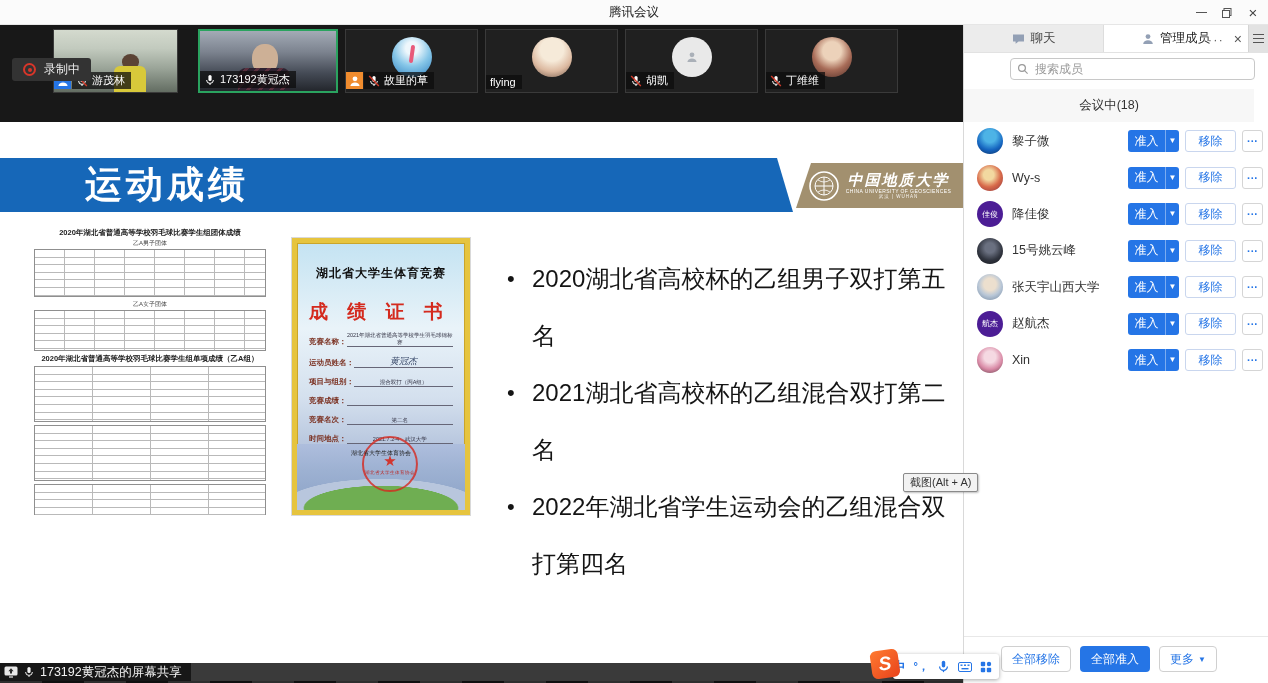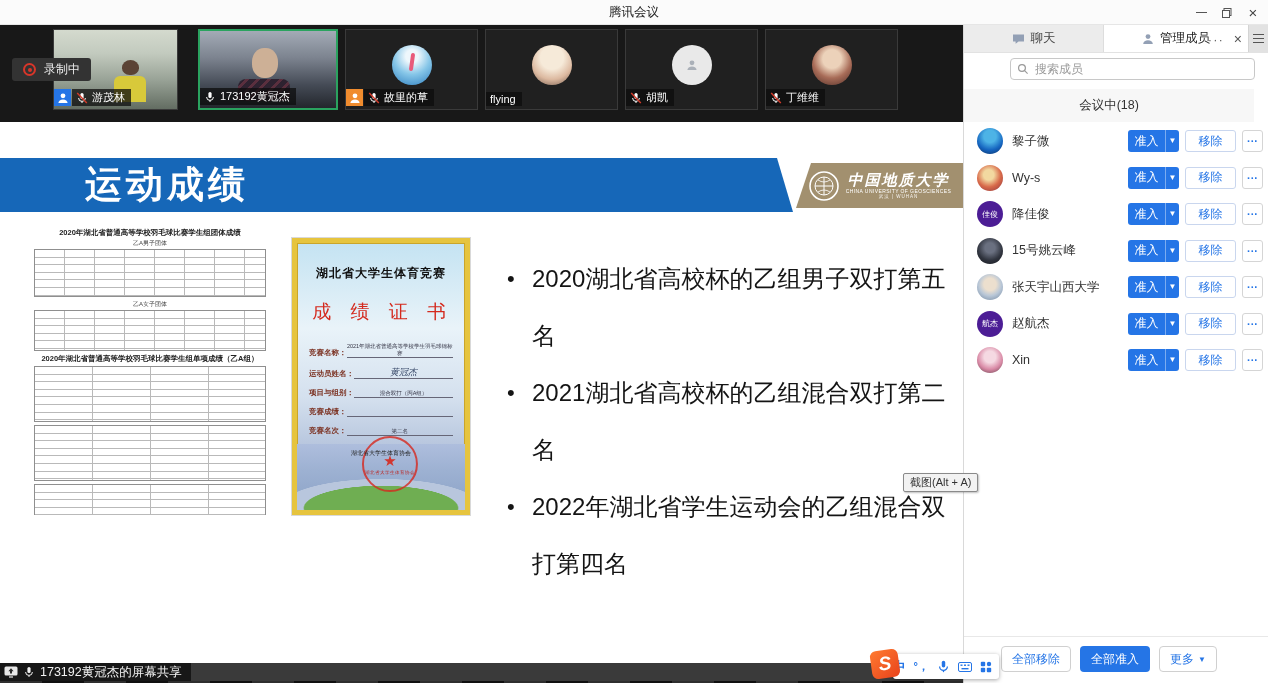--- a/index.html
+++ b/index.html
@@ -16,21 +16,21 @@
   .ic-close{font-size:15px;color:#444;line-height:1;}
 
   
   .strip{position:absolute;left:0;top:25px;width:963px;height:97px;background:#181818;z-index:10;}
   .rec-badge{position:absolute;left:12px;top:33px;height:23px;display:flex;align-items:center;gap:8px;
              background:#333;border-radius:3px;padding:0 11px;z-index:3;}
   .rec-dot{width:13px;height:13px;border:2px solid #d8362a;border-radius:50%;position:relative;}
   .rec-dot::after{content:"";position:absolute;left:2.5px;top:2.5px;width:4px;height:4px;background:#d8362a;border-radius:50%;}
   .rec-badge span{font-size:12px;color:#eee;}
 
-  .thumb{position:absolute;top:4px;height:81px;background:#232323;border:1px solid #3a3a3a;overflow:hidden;}
+  .thumb{position:absolute;top:4px;height:64px;background:#232323;border:1px solid #3a3a3a;overflow:hidden;}
   .thumb.active{border:2px solid #2aa35f;}
   .scene{position:absolute;inset:0;}
   .scene-room{background:linear-gradient(180deg,#d4dace 0%,#c2cabe 30%,#9aa498 62%,#636d62 100%);}
   .scene-room::before{content:"";position:absolute;left:55%;top:38%;width:17px;height:15px;border-radius:50% 50% 45% 45%;background:#5b4335;}
   .scene-room::after{content:"";position:absolute;left:49%;top:58%;width:32px;height:26px;border-radius:6px 6px 0 0;background:#d8c93a;}
   .scene-face{background:linear-gradient(180deg,#a3abb6 0%,#7c838f 35%,#454b56 70%,#23262c 100%);}
   .scene-face::before{content:"";position:absolute;left:38%;top:22%;width:26px;height:30px;border-radius:46%;background:#cdb096;}
   .scene-face::after{content:"";position:absolute;left:28%;top:62%;width:52px;height:22px;border-radius:8px 8px 0 0;
       background:repeating-linear-gradient(135deg,#2e2230 0 5px,#5a2f3e 5px 8px);}
   .scene-dark{background:#202020;}
@@ -76,21 +76,21 @@
       repeating-linear-gradient(180deg,transparent 0 6.6px,#b9b9b9 6.6px 7.6px);}
   .doc-table.wide{background:
       repeating-linear-gradient(90deg,transparent 0 57px,#b9b9b9 57px 58px),
       repeating-linear-gradient(180deg,transparent 0 6.6px,#b9b9b9 6.6px 7.6px);}
 
   
   .cert{position:absolute;left:292px;top:116px;width:178px;height:277px;
       background:linear-gradient(180deg,#c4e3f2 0%,#e9f3f9 32%,#d4e0ee 58%,#b4c3dc 78%,#93aac9 100%);
       border:5px solid #e6c43e;box-shadow:inset 0 0 0 1px #caa52a,0 0 0 1px #d9d9d9;padding:6px 12px;overflow:hidden;}
   .cert-org{font-size:12px;font-weight:bold;text-align:center;letter-spacing:1px;color:#111;margin-top:16px;}
-  .cert-title{font-size:19px;font-weight:normal;text-align:right;letter-spacing:7px;color:#d42a1e;margin:17px 0 18px 0;}
+  .cert-title{font-size:19px;font-weight:bold;text-align:left;letter-spacing:7px;color:#d42a1e;margin:17px 0 7px 0;}
   .cert-row{display:flex;align-items:flex-end;margin-bottom:9px;}
   .cert-label{font-size:7.5px;font-weight:bold;color:#7c3324;white-space:nowrap;}
   .cert-line{flex:1;border-bottom:1px solid #667;text-align:center;font-size:5.5px;color:#334;line-height:1.25;min-height:7px;}
   .cert-line.hand{font-size:9px;font-style:italic;color:#3a4a6a;}
   .stadium{position:absolute;left:0;right:0;bottom:0;height:66px;
       background:linear-gradient(180deg,#aebedd 0%,#9db1d2 40%,#8aa2c6 100%);}
   .stadium::after{content:"";position:absolute;left:-12%;bottom:-28px;width:124%;height:60px;border-radius:50%;
       background:radial-gradient(ellipse at 50% 50%,#6fae52 0 52%,#b8c6dd 53% 68%,transparent 69%);}
   .seal{position:absolute;left:50%;bottom:18px;transform:translateX(-34%);width:56px;height:56px;border:2px solid rgba(214,40,30,.8);
       border-radius:50%;display:flex;flex-direction:column;align-items:center;justify-content:center;z-index:2;}

